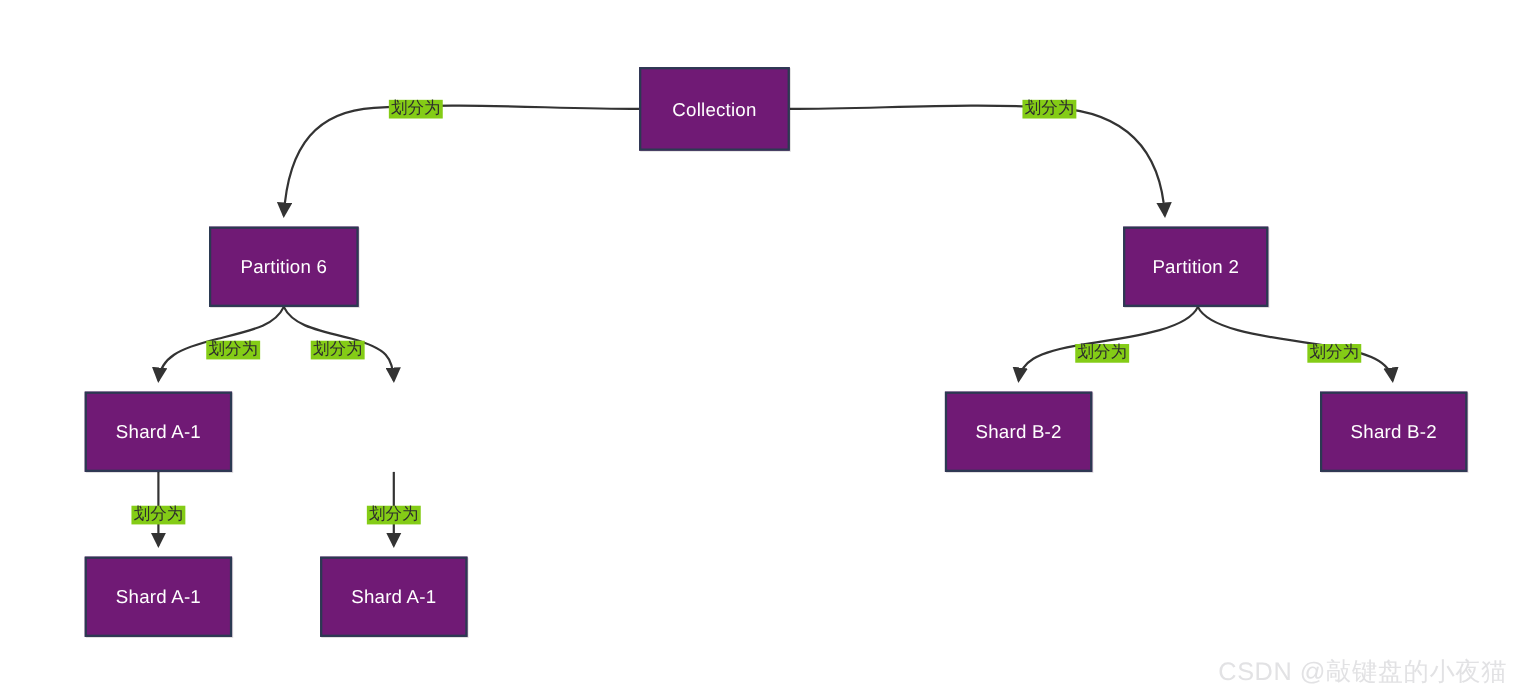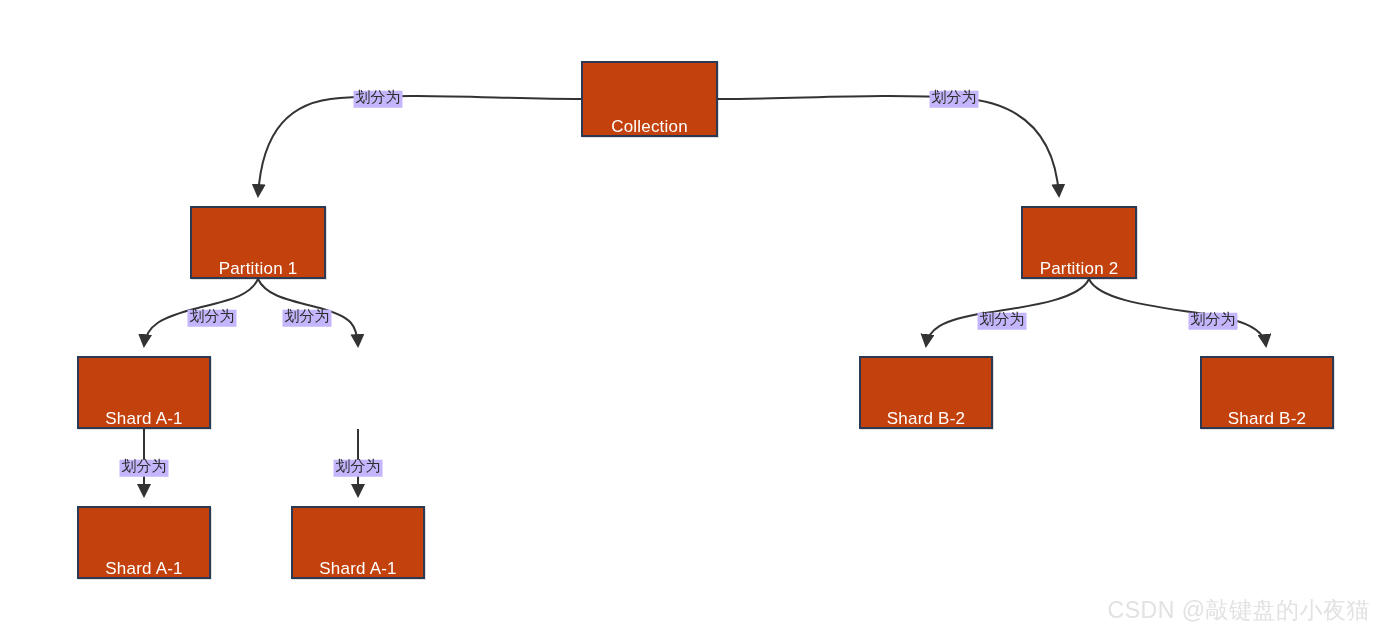--- a/index.html
+++ b/index.html
@@ -21,45 +21,45 @@
     position: absolute;
     left: 0;
     top: 0;
     width: 1382px;
     height: 632px;
     pointer-events: none;
   }
   .node {
     position: absolute;
     box-sizing: border-box;
-    background: #c2410c;
+    background: #701a75;
     border: 2px solid #2b3a52;
     display: flex;
-    align-items: flex-end;
+    align-items: center;
     justify-content: center;
     color: #ffffff;
     font-size: 17px;
     letter-spacing: 0.2px;
     white-space: nowrap;
     box-shadow: 1px 1px 0 rgba(0,0,0,0.12);
   }
   .node-label {
     display: block;
     line-height: 1;
   }
   .edge-label {
     position: absolute;
     font-size: 15px;
     color: #2d2d2d;
-    background: #c4b5fd;
+    background: #84cc16;
     padding: 0 2px;
     line-height: 1.1;
     white-space: nowrap;
     transform: translate(-50%, -50%);
-    font-family: Liberation Mono, monospace;
+    font-family: Liberation Sans, sans-serif;
   }
   .watermark {
     position: absolute;
     right: 12px;
     bottom: 6px;
     font-size: 23px;
     color: #e2e2e4;
     white-space: nowrap;
     letter-spacing: 0.5px;
     font-family: Liberation Sans, sans-serif;
@@ -92,24 +92,24 @@
     <path d="M 144 429 L 144 496" fill="none" stroke="#333333" stroke-width="2" marker-end="url(#arrow)"></path>
 
     <path d="M 358 429 L 358 496" fill="none" stroke="#333333" stroke-width="2" marker-end="url(#arrow)"></path>
   </svg>
 
   <div class="node" style="left:581px; top:61px; width:137px; height:76px;">
     <span class="node-label">Collection</span>
   </div>
 
   <div class="node" style="left:190px; top:206px; width:136px; height:73px;">
-    <span class="node-label">Partition 1</span>
+    <span class="node-label">Partition 6</span>
   </div>
 
-  <div class="node" style="left:1021px; top:206px; width:116px; height:73px;">
+  <div class="node" style="left:1021px; top:206px; width:132px; height:73px;">
     <span class="node-label">Partition 2</span>
   </div>
 
   <div class="node" style="left:77px; top:356px; width:134px; height:73px;">
     <span class="node-label">Shard A-1</span>
   </div>
 
 
   <div class="node" style="left:859px; top:356px; width:134px; height:73px;">
     <span class="node-label">Shard B-2</span>

